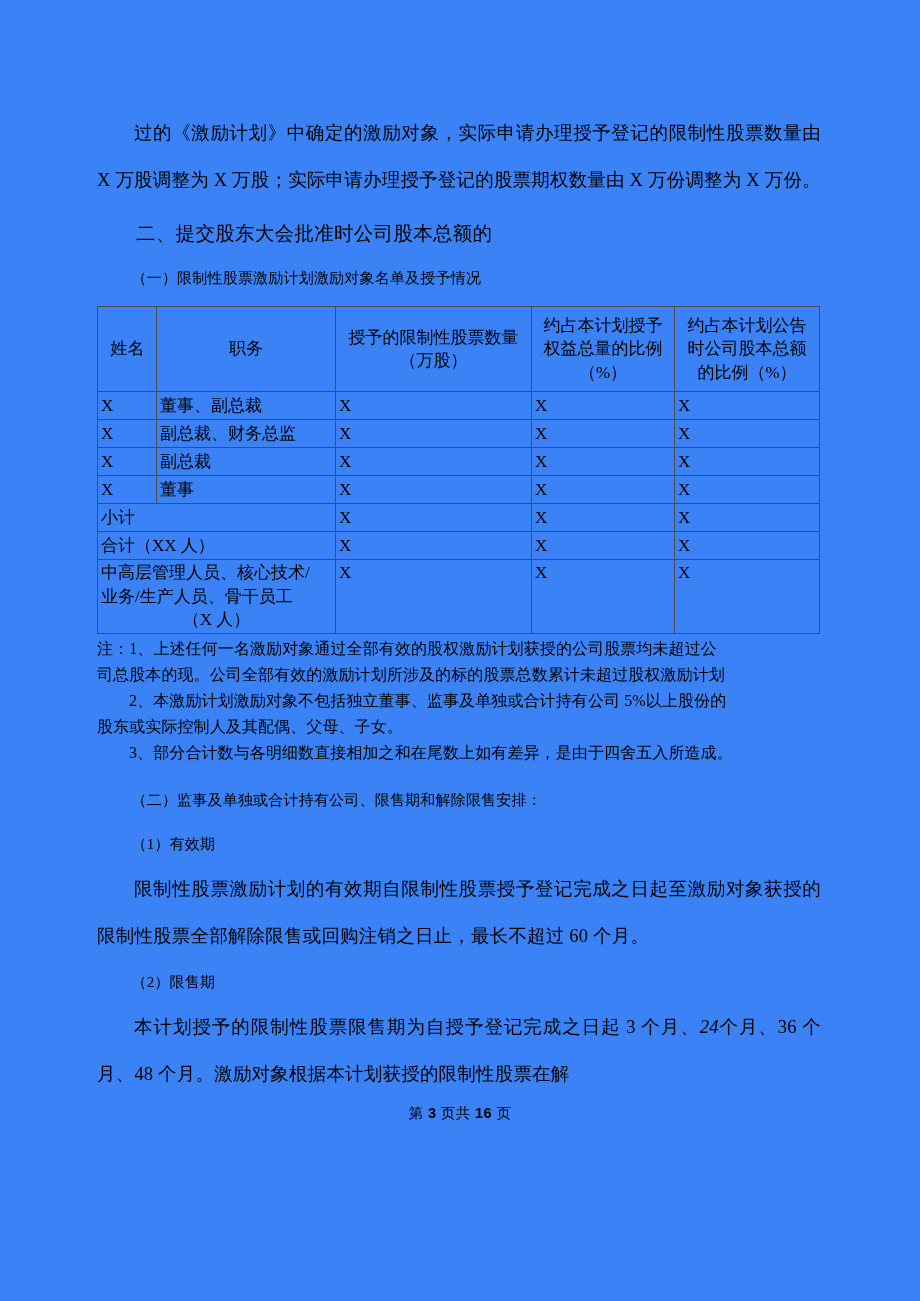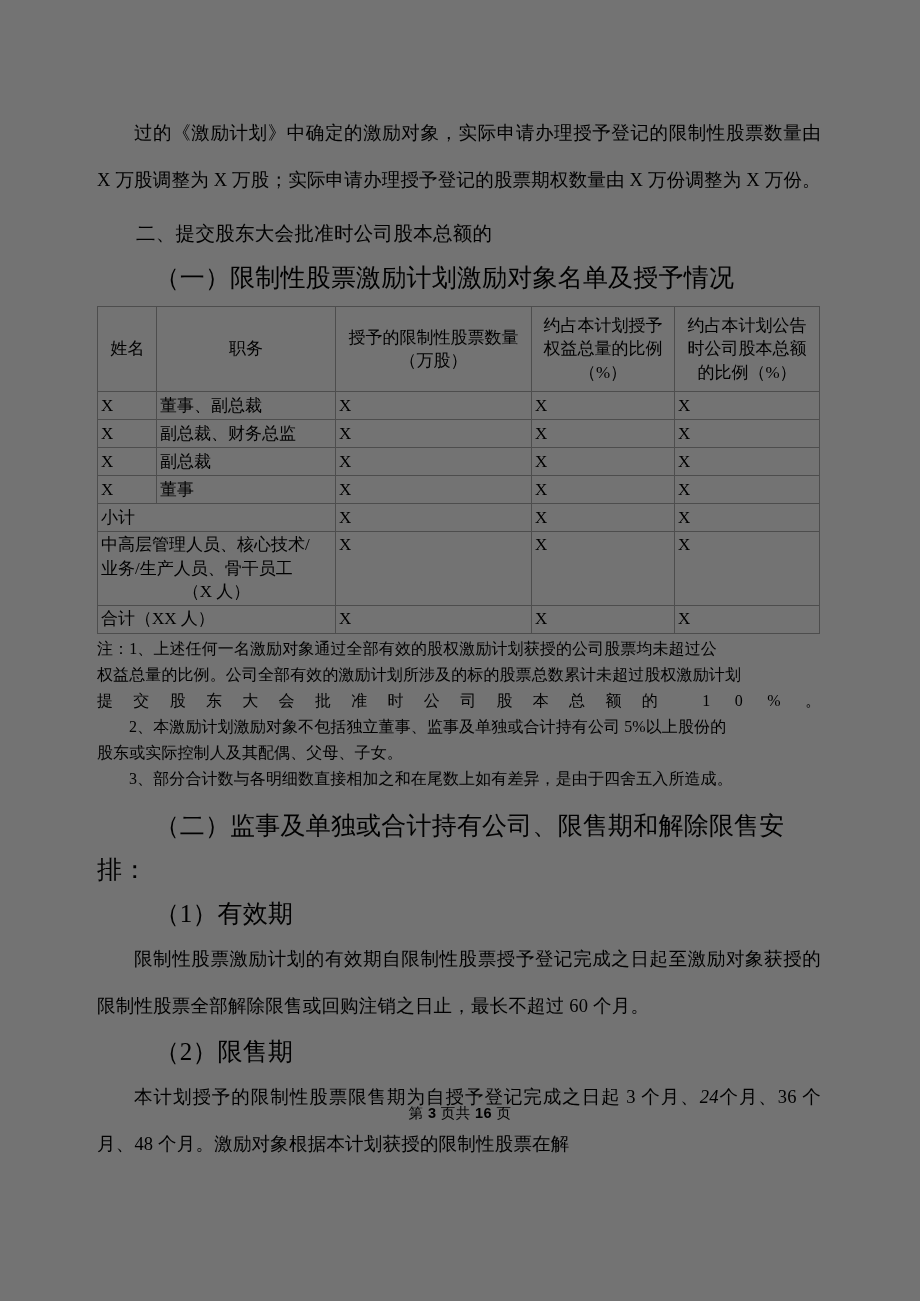--- a/index.html
+++ b/index.html
@@ -10,21 +10,21 @@
   }
   body {
     font-family: "Liberation Serif", "DejaVu Serif", serif;
     color: #000000;
     -webkit-font-smoothing: antialiased;
   }
   .page {
     position: relative;
     width: 920px;
     height: 1301px;
-    background: #737373;
+    background: #3b82f6;
     overflow: hidden;
     box-sizing: border-box;
   }
   .content {
     position: absolute;
     left: 97px;
     top: 0;
     width: 724px;
   }
 
@@ -45,21 +45,21 @@
   }
   .heading2 {
     font-size: 19.5px;
     line-height: 44px;
     margin: 0;
     text-indent: 2em;
     letter-spacing: 0.3px;
     margin-top: 8px;
   }
   .sub-heading {
-    font-size: 25px;
+    font-size: 15px;
     line-height: 44px;
     margin: 0;
     text-indent: 2.3em;
     letter-spacing: 0.2px;
   }
   .spacer-sm { height: 12px; }
 
   
   .grant-table {
     border-collapse: collapse;
@@ -210,44 +210,43 @@
         </tr>
 
         <tr>
           <td colspan="2">小计</td>
           <td>X</td>
           <td>X</td>
           <td>X</td>
         </tr>
 
         <tr>
+          <td colspan="2">合计（XX 人）</td>
+          <td>X</td>
+          <td>X</td>
+          <td>X</td>
+        </tr>
+
+        <tr>
           <td colspan="2" class="cell-multiline v-top">
             <div>中高层管理人员、核心技术/</div>
             <div>业务/生产人员、骨干员工</div>
             <div class="cell-center-line">（X 人）</div>
           </td>
           <td class="v-top">X</td>
           <td class="v-top">X</td>
           <td class="v-top">X</td>
         </tr>
 
-        <tr>
-          <td colspan="2">合计（XX 人）</td>
-          <td>X</td>
-          <td>X</td>
-          <td>X</td>
-        </tr>
-
       </tbody>
     </table>
 
     <div class="notes">
       <p class="note-line">注：1、上述任何一名激励对象通过全部有效的股权激励计划获授的公司股票均未超过公</p>
-      <p class="note-line">权益总量的比例。公司全部有效的激励计划所涉及的标的股票总数累计未超过股权激励计划</p>
-      <p class="note-line note-stretch">提交股东大会批准时公司股本总额的 1 0 % 。</p>
+      <p class="note-line">司总股本的现。公司全部有效的激励计划所涉及的标的股票总数累计未超过股权激励计划</p>
       <p class="note-line note-indent">2、本激励计划激励对象不包括独立董事、监事及单独或合计持有公司 5%以上股份的</p>
       <p class="note-line">股东或实际控制人及其配偶、父母、子女。</p>
       <p class="note-line note-indent">3、部分合计数与各明细数直接相加之和在尾数上如有差异，是由于四舍五入所造成。</p>
     </div>
 
     <div class="spacer-sm"></div>
 
     <p class="sub-heading">（二）监事及单独或合计持有公司、限售期和解除限售安排：</p>
 
     <p class="sub-heading">（1）有效期</p>

